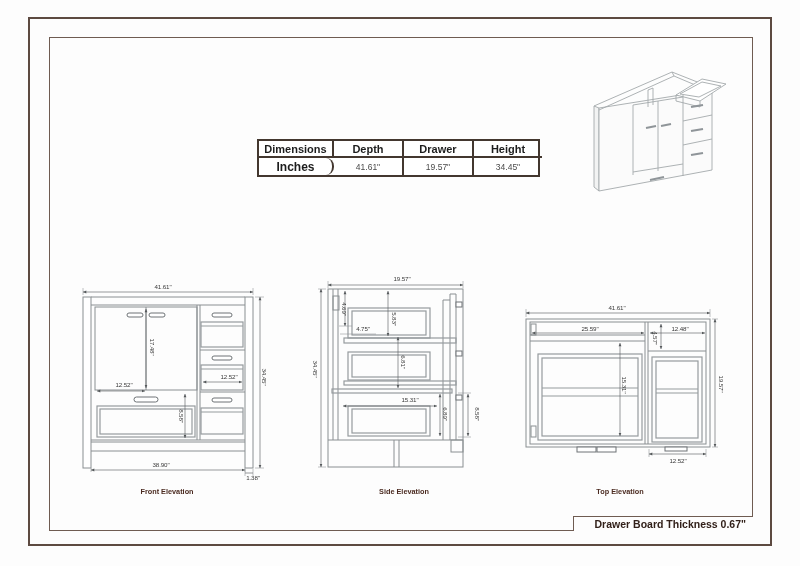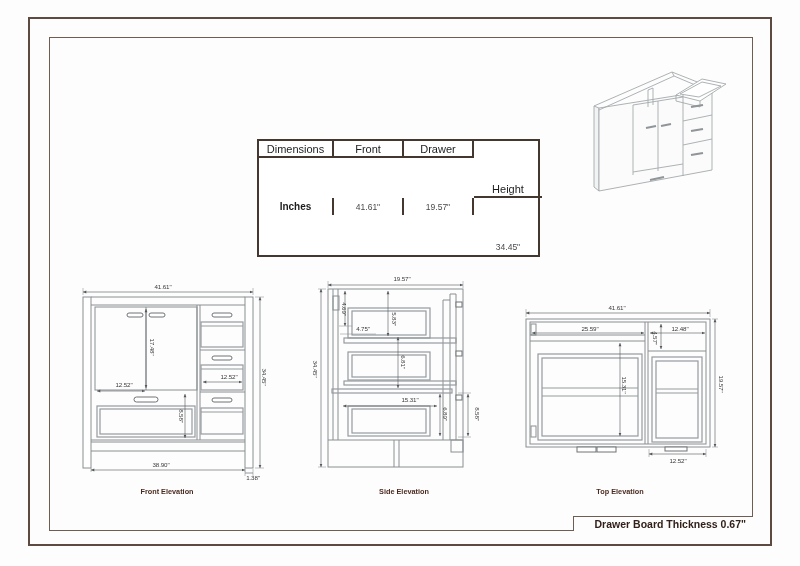--- a/index.html
+++ b/index.html
@@ -10,24 +10,24 @@
   .border-inner{position:absolute;left:49px;top:37px;width:704px;height:494px;
                 border:1px solid #6f5c52;box-sizing:border-box;}
   #drawing{position:absolute;left:0;top:0;}
 
   
   .dim-table{position:absolute;left:257px;top:139px;width:283px;
              display:grid;grid-template-columns:75px 70px 70px 68px;
              border:2px solid #43372f;box-sizing:border-box;background:#fff;}
   .dim-table .cell{border-right:2px solid #43372f;border-bottom:2px solid #43372f;
              display:flex;align-items:center;justify-content:center;height:17px;box-sizing:border-box;}
-  .dim-table .cell:nth-child(4n){border-right:none;margin-top:40px;}
+  .dim-table .cell:nth-child(4n){border-right:none;}
   .dim-table .cell.last{border-bottom:none;}
-  .th{font-weight:normal;font-size:11px;color:#1d1d1d;letter-spacing:0;}
-  .rh{font-weight:bold;font-size:10px;color:#1d1d1d;}
+  .th{font-weight:bold;font-size:11px;color:#1d1d1d;letter-spacing:0;}
+  .rh{font-weight:bold;font-size:12px;color:#1d1d1d;border-radius:8px;}
   .tv{font-size:8.5px;color:#4a4a4a;}
 
   
   .title-block{position:absolute;left:573px;top:516px;width:180px;height:15px;
                border-top:1px solid #6f5c52;border-left:1px solid #6f5c52;box-sizing:border-box;
                display:flex;align-items:center;justify-content:flex-end;padding-right:7px;
                font-size:10.5px;font-weight:600;color:#32211a;background:#fdfdfd;}
 
   
   .st{stroke:#8a8f92;stroke-width:1;fill:none;}
@@ -283,21 +283,21 @@
       <line class="isoh" x1="661" y1="126" x2="671" y2="124"></line>
       <line class="isoh" x1="650" y1="180" x2="664" y2="177"></line>
       <line class="isoh" x1="691" y1="107" x2="703" y2="105"></line>
       <line class="isoh" x1="691" y1="131" x2="703" y2="129"></line>
       <line class="isoh" x1="691" y1="155" x2="703" y2="153"></line>
     </g>
   </svg>
 
   <div class="dim-table">
     <div class="cell th">Dimensions</div>
-    <div class="cell th">Front</div>
+    <div class="cell th">Depth</div>
     <div class="cell th">Drawer</div>
     <div class="cell th">Height</div>
     <div class="cell rh last">Inches</div>
     <div class="cell tv last">41.61"</div>
     <div class="cell tv last">19.57"</div>
     <div class="cell tv last">34.45"</div>
   </div>
 
   <div class="title-block">
     <span>Drawer Board Thickness 0.67"</span>

